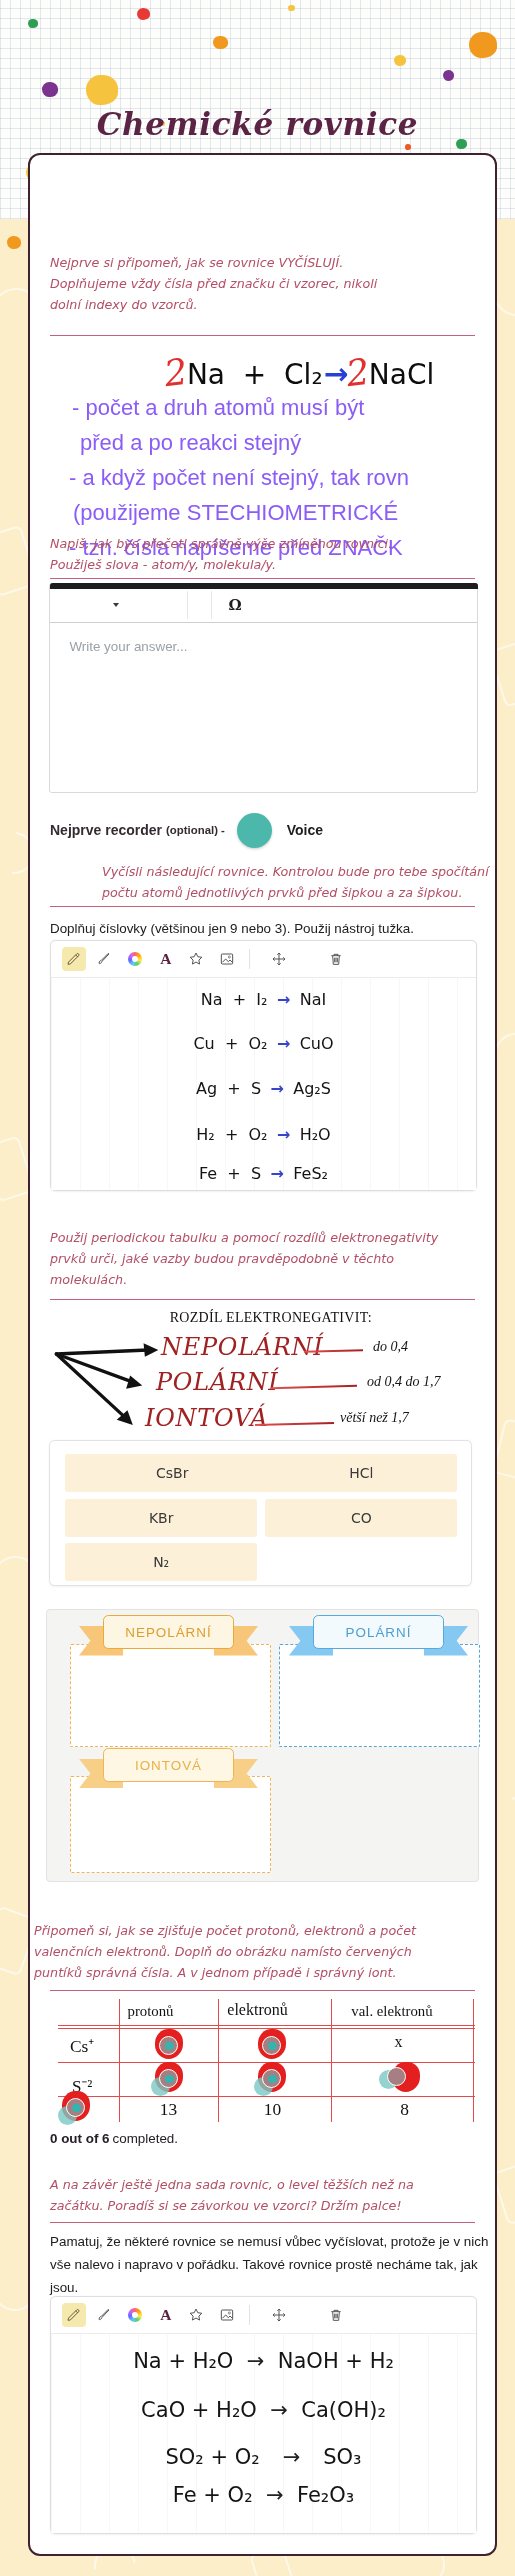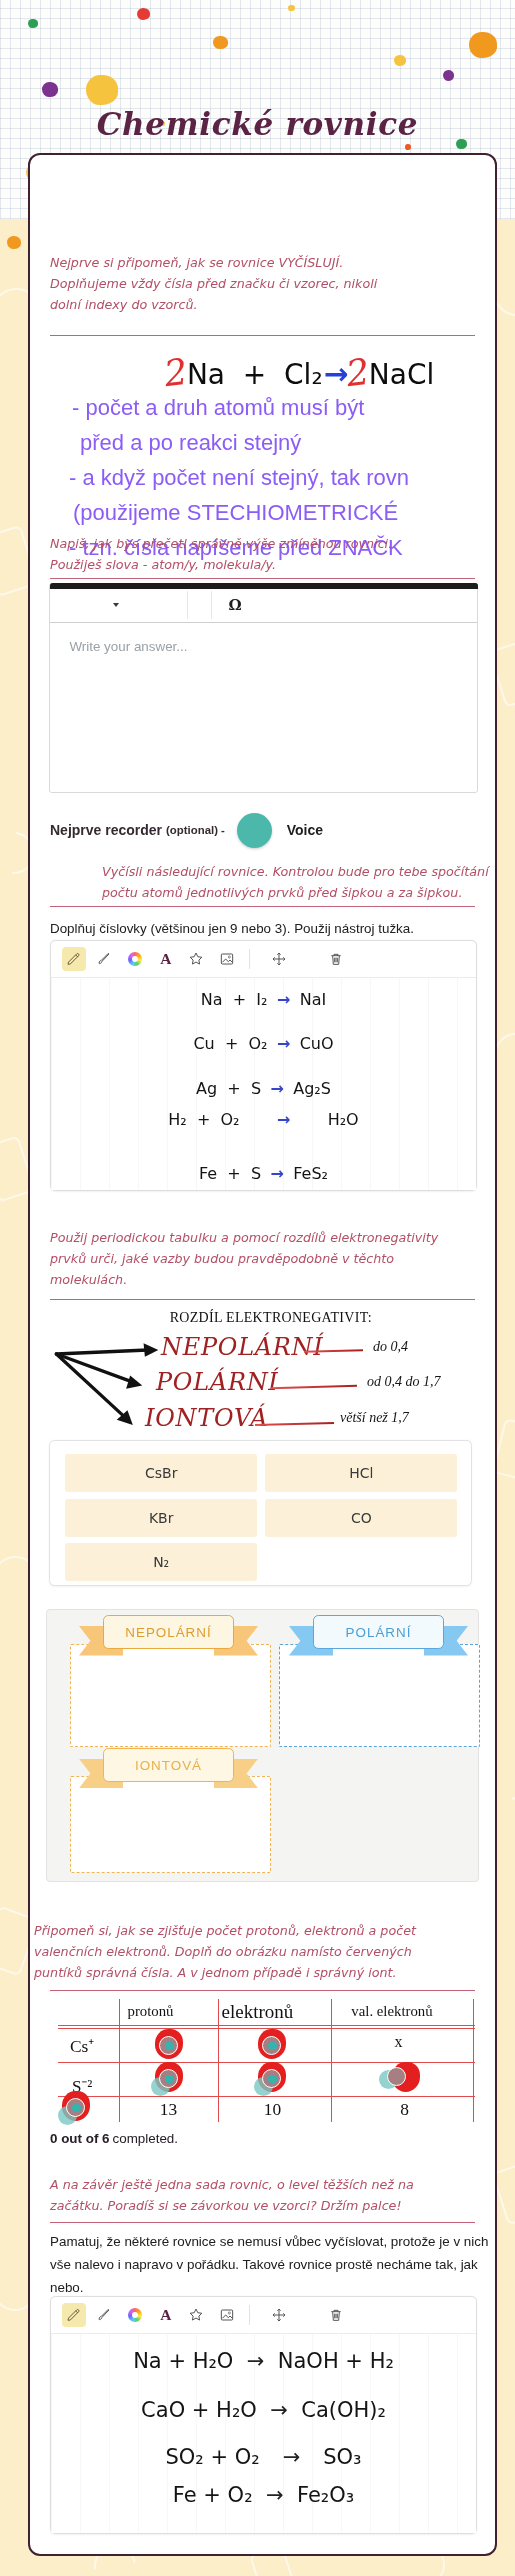--- a/index.html
+++ b/index.html
@@ -278,21 +278,21 @@
         <div class="eq-row" style="top:56px;">
           <span class="eq-lhs">Cu  +  O₂</span>
           <span class="eq-arrow">→</span>
           <span class="eq-rhs">CuO</span>
         </div>
         <div class="eq-row" style="top:101px;">
           <span class="eq-lhs">Ag  +  S</span>
           <span class="eq-arrow">→</span>
           <span class="eq-rhs">Ag₂S</span>
         </div>
-        <div class="eq-row" style="top:132px;gap:28px;">
+        <div class="eq-row" style="top:147px;">
           <span class="eq-lhs">H₂  +  O₂</span>
           <span class="eq-arrow">→</span>
           <span class="eq-rhs">H₂O</span>
         </div>
         <div class="eq-row" style="top:186px;">
           <span class="eq-lhs">Fe  +  S</span>
           <span class="eq-arrow">→</span>
           <span class="eq-rhs">FeS₂</span>
         </div>
       </div>
@@ -322,21 +322,21 @@
 
     <div class="abs dia-label" style="left:126px;top:1213px;">POLÁRNÍ</div>
     <div class="abs dia-line" style="left:241px;top:1231px;width:86px;"></div>
     <div class="abs dia-range" style="left:337px;top:1219px;">od 0,4 do 1,7</div>
 
     <div class="abs dia-label" style="left:115px;top:1249px;">IONTOVÁ</div>
     <div class="abs dia-line" style="left:225px;top:1268px;width:79px;"></div>
     <div class="abs dia-range" style="left:310px;top:1255px;">větší než 1,7</div>
 
     <div class="abs bank">
-      <div class="chip" style="left:14.8px;top:13.4px;width:192px;">CsBr</div>
+      <div class="chip" style="left:14.8px;top:13.4px;width:192px;padding-left:11px;">CsBr</div>
       <div class="chip" style="left:14.8px;top:58px;width:192px;">KBr</div>
       <div class="chip" style="left:215px;top:13.4px;width:192px;">HCl</div>
       <div class="chip" style="left:215px;top:58px;width:192px;">CO</div>
       <div class="chip" style="left:14.8px;top:102px;width:192px;">N₂</div>
     </div>
 
     <div class="abs graybox">
       <div class="dropzone" style="left:23px;top:34px;width:199px;height:101px;"></div>
       <div class="dropzone blue" style="left:232px;top:34px;width:199px;height:101px;"></div>
       <div class="banner orange" style="left:56px;top:5.4px;width:131px;">
@@ -359,21 +359,21 @@
 
     <div class="abs pink" style="left:4px;top:1765px;">
       <div>Připomeň si, jak se zjišťuje počet protonů, elektronů a počet</div>
       <div>valenčních elektronů. Doplň do obrázku namísto červených</div>
       <div>puntíků správná čísla. A v jednom případě i správný iont.</div>
     </div>
     <div class="abs rule" style="left:20px;top:1835px;width:425px;"></div>
 
     <div class="abs" style="left:0;top:1843px;width:465px;height:127px;">
       <div class="abs ser" style="left:67px;top:5.4px;width:107px;text-align:center;font-size:14.8px;">protonů</div>
-      <div class="abs ser" style="left:174px;top:2.7px;width:107px;text-align:center;font-size:19px;">elektronů</div>
+      <div class="abs ser" style="left:174px;top:2.7px;width:107px;text-align:center;font-size:16px;">elektronů</div>
       <div class="abs ser" style="left:288px;top:5.4px;width:148px;text-align:center;font-size:14.8px;">val. elektronů</div>
 
       <div class="rline-h" style="left:28px;top:27px;width:417px;"></div>
       <div class="rline-h" style="left:28px;top:30px;width:417px;"></div>
       <div class="rline-h" style="left:28px;top:64px;width:417px;"></div>
       <div class="rline-h" style="left:28px;top:98px;width:417px;"></div>
       <div class="rline-v" style="left:89px;top:1.3px;height:123px;"></div>
       <div class="rline-v" style="left:188px;top:1.3px;height:123px;"></div>
       <div class="rline-v" style="left:301px;top:1.3px;height:123px;"></div>
       <div class="rline-v" style="left:443px;top:1.3px;height:123px;"></div>
@@ -427,21 +427,21 @@
     </div>
 
     <div class="abs pink" style="left:20px;top:2019px;">
       <div>A na závěr ještě jedna sada rovnic, o level těžších než na</div>
       <div>začátku. Poradíš si se závorkou ve vzorci?  Držím palce!</div>
     </div>
     <div class="abs rule" style="left:20px;top:2067px;width:425px;"></div>
     <div class="abs plainnote" style="left:20px;top:2075px;">
       <div>Pamatuj, že některé rovnice se nemusí vůbec vyčíslovat, protože je v nich</div>
       <div>vše nalevo i napravo v pořádku. Takové rovnice prostě necháme tak, jak</div>
-      <div>nebo.</div>
+      <div>jsou.</div>
     </div>
 
     <div class="abs widget w2" style="left:20px;top:2141px;width:425px;height:236px;">
       <div class="w-toolbar">
         <button class="tool sel">
           <svg viewBox="0 0 24 24">
               <path d="M4 20l2.6-.6L19 7a2 2 0 0 0-2.8-2.8L3.8 16.6 3 20z M14.5 5.8l3.2 3.2" fill="none" stroke="#6b5b3e" stroke-width="1.5"></path>
             </svg>
         </button>
         <button class="tool">

